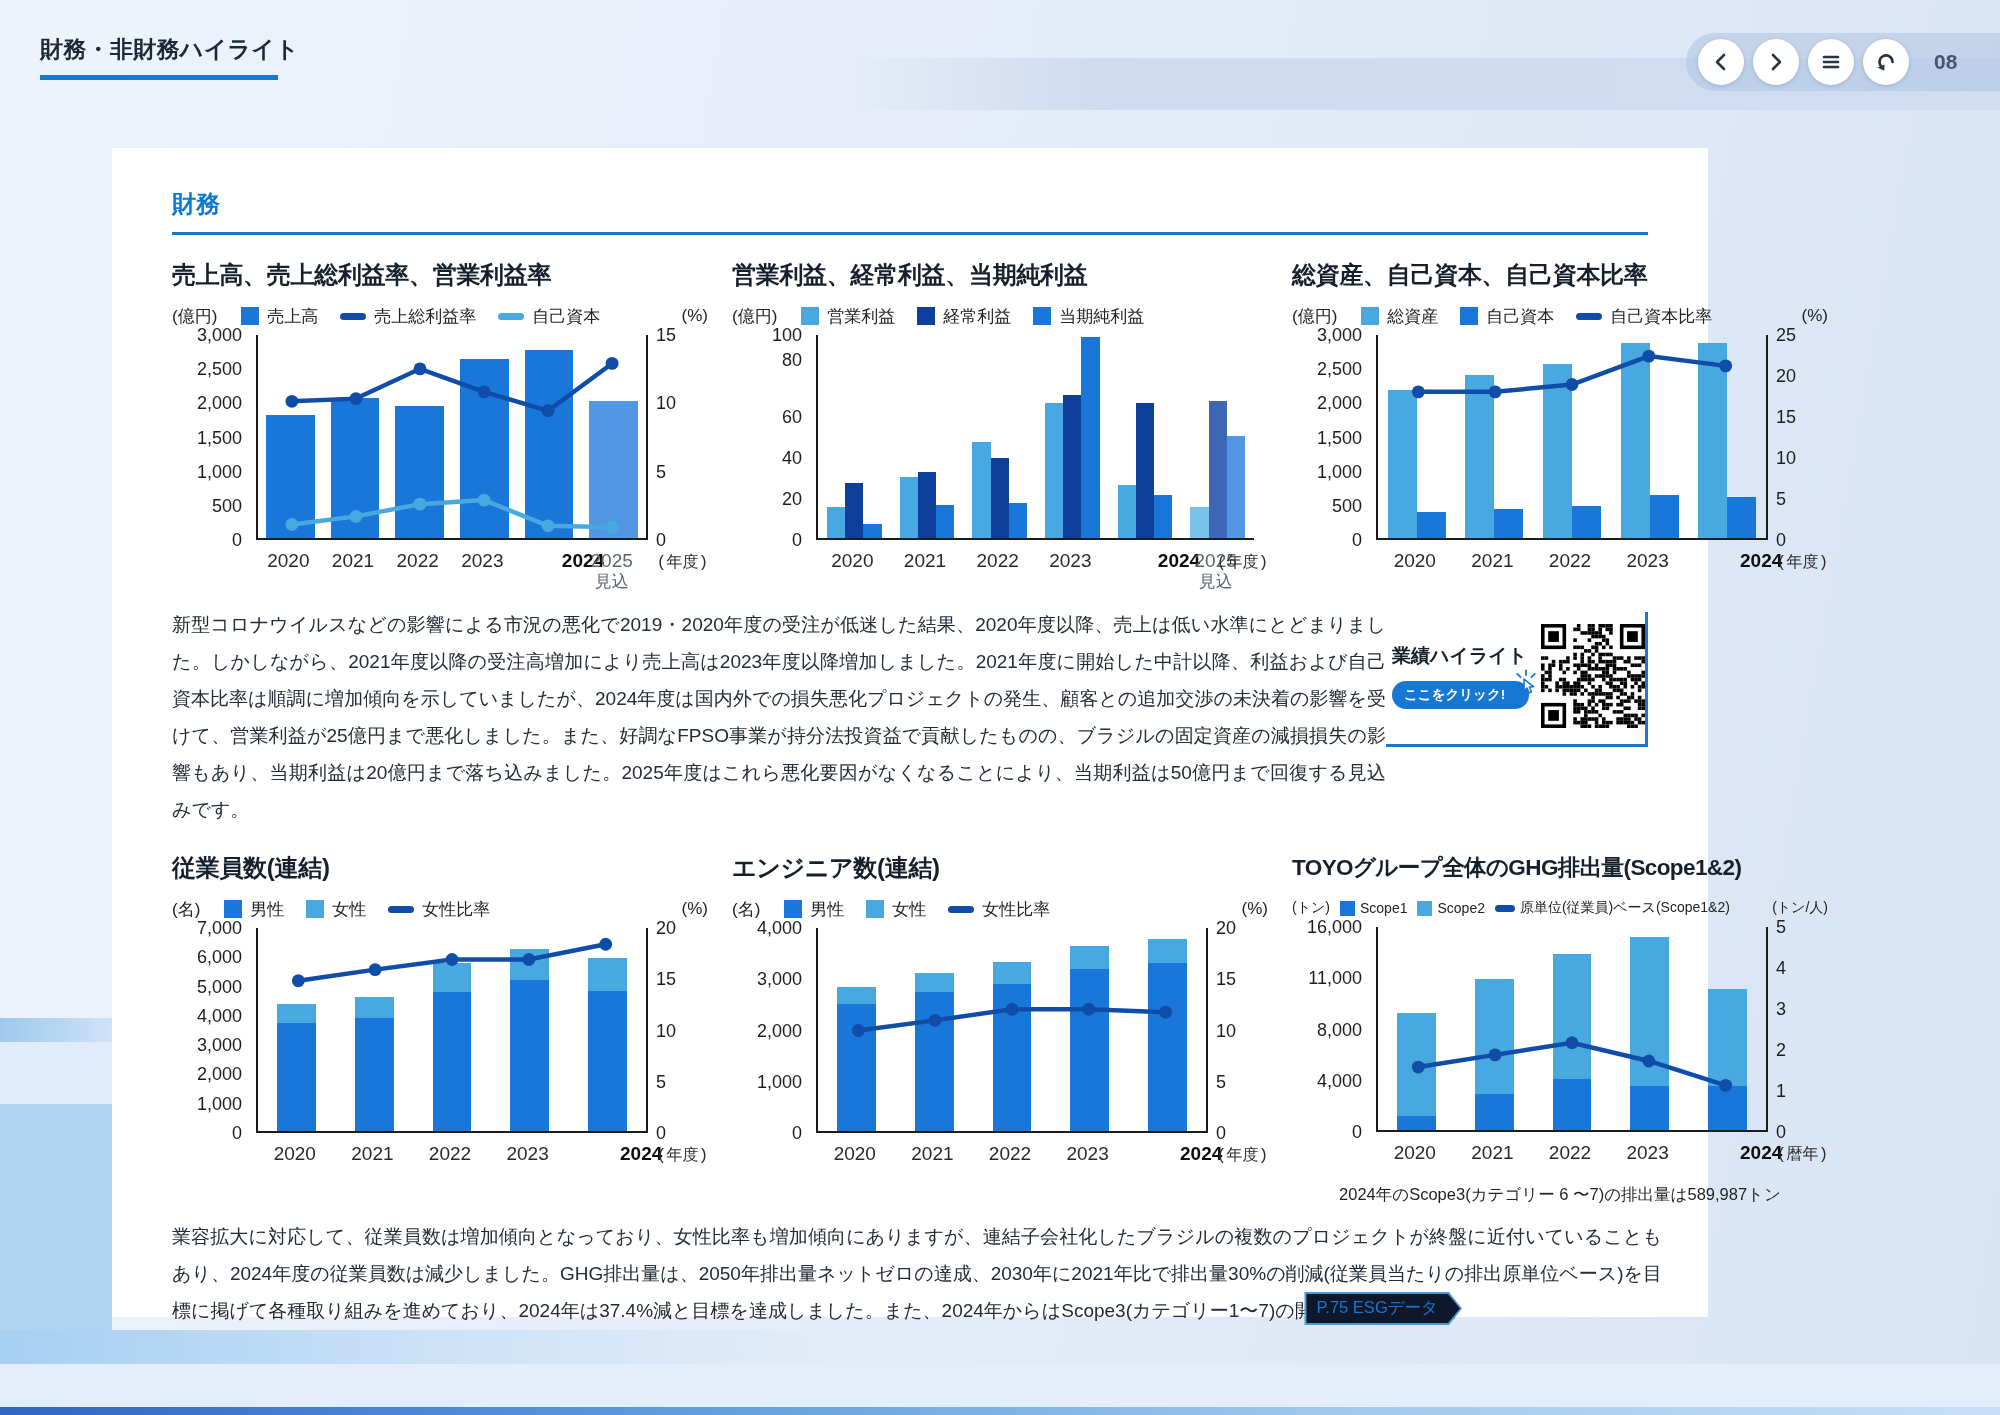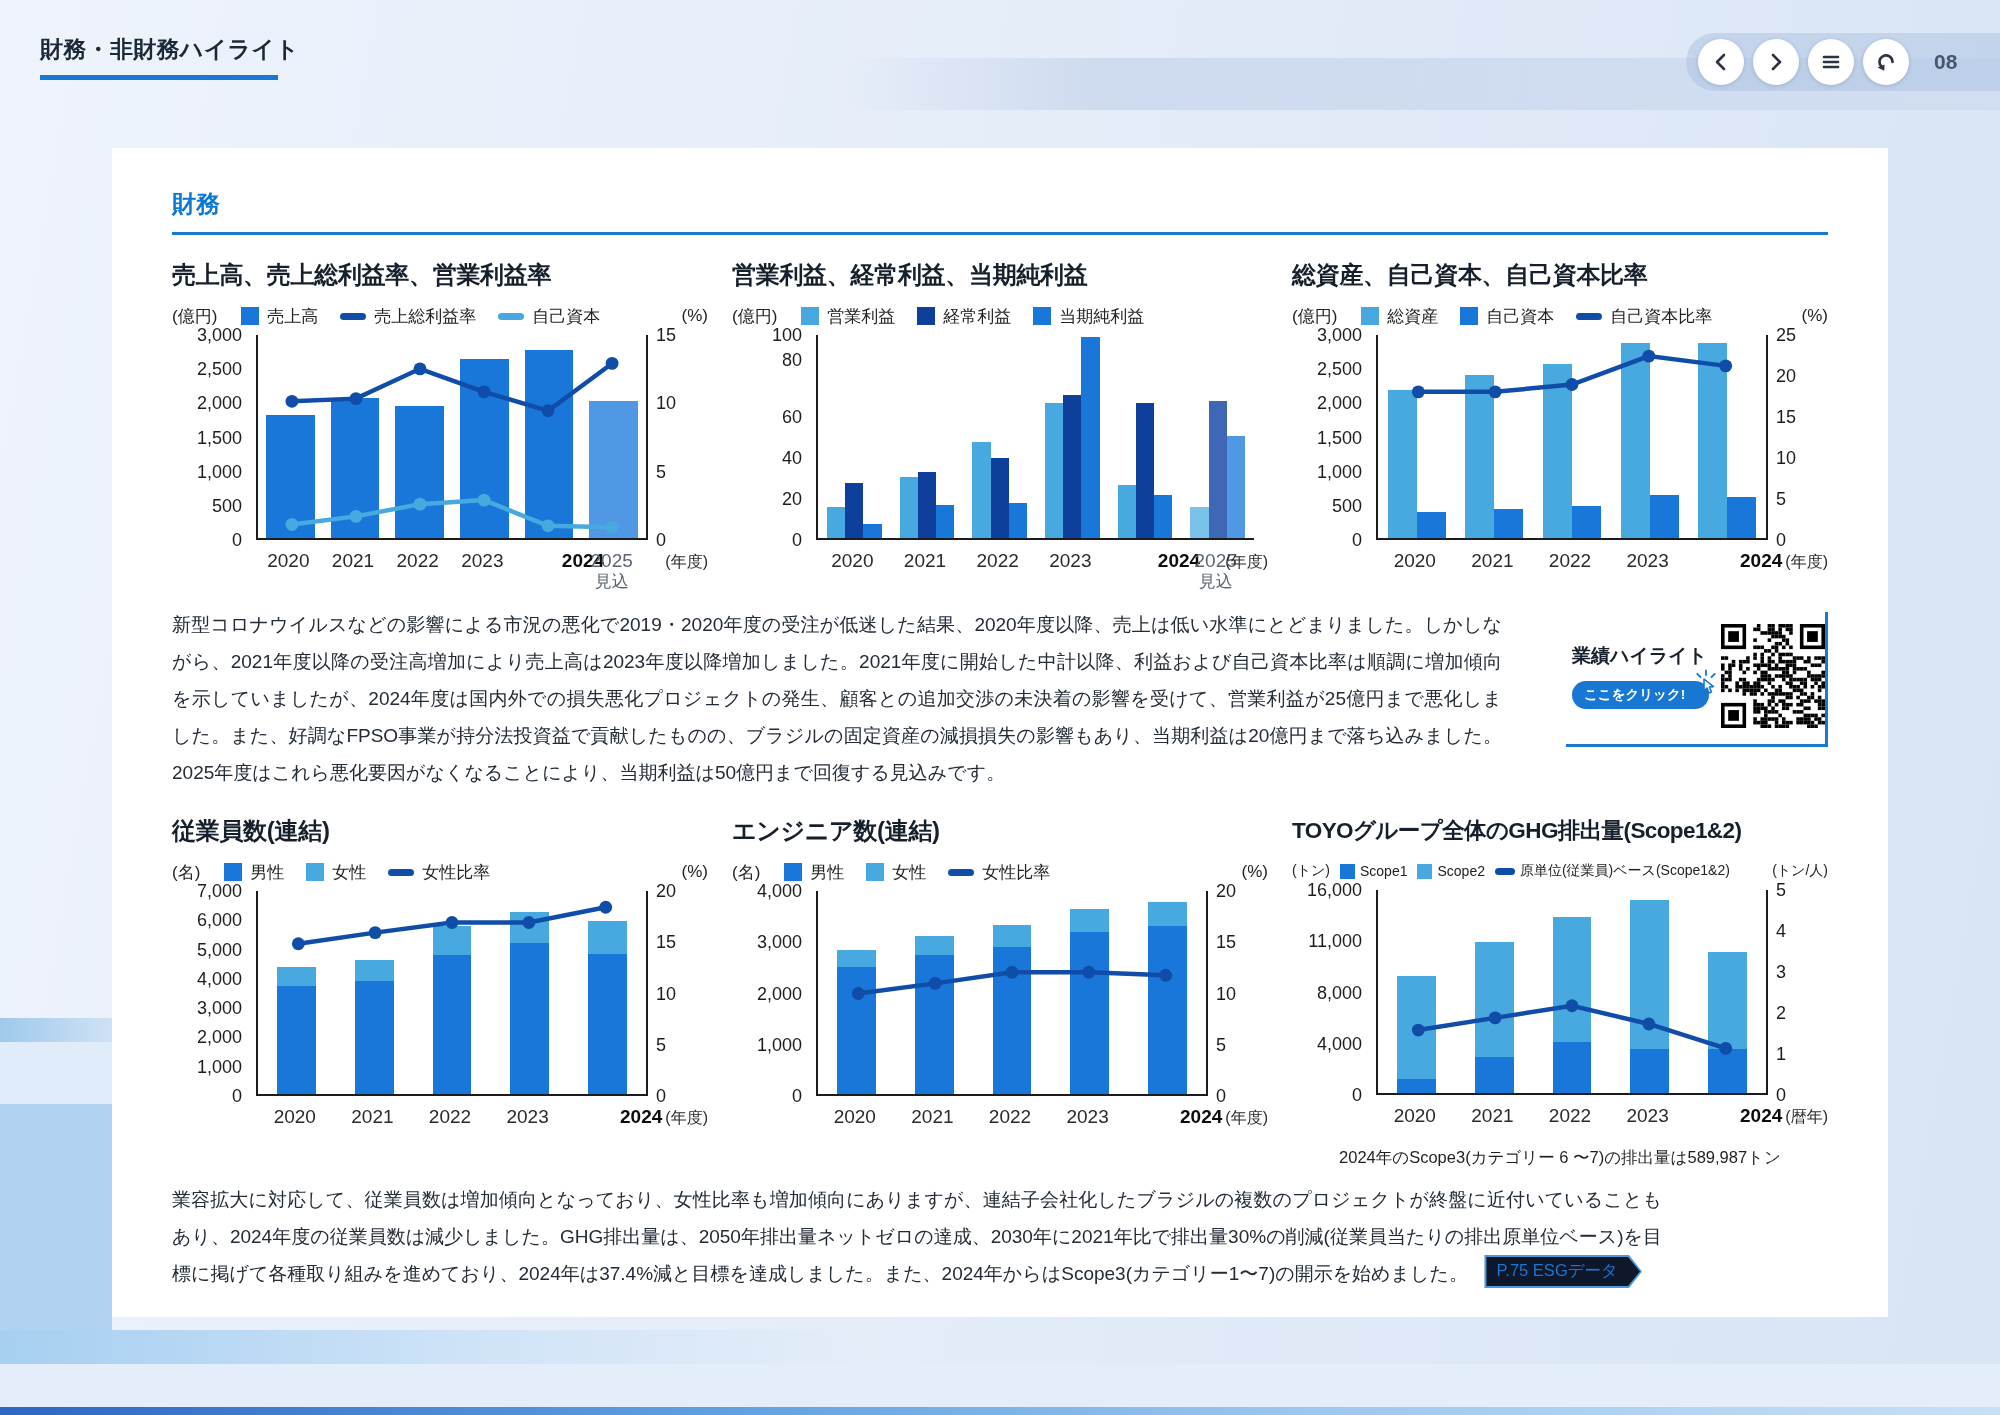--- a/index.html
+++ b/index.html
@@ -24,21 +24,21 @@
   .page-header h1{margin:0 0 10px 0;font-size:23px;font-weight:700;color:#1b2838;letter-spacing:.3px;}
   .header-underline{width:238px;height:5px;background:#1878d2;}
   
   .nav{position:absolute;top:33px;right:-30px;z-index:3;height:58px;width:344px;
     background:rgba(175,197,226,.55);border-radius:29px 0 0 29px;display:flex;align-items:center;padding-left:12px;box-sizing:border-box;}
   .nav-btn{width:46px;height:46px;border-radius:50%;background:#fff;border:none;margin-right:9px;
     display:flex;align-items:center;justify-content:center;box-shadow:0 1px 4px rgba(30,50,90,.2);cursor:pointer;padding:0;}
   .nav-btn svg{display:block;}
   .page-num{font-size:21px;font-weight:700;color:#45566e;margin-left:16px;}
   
-  .card{position:absolute;left:112px;top:148px;width:1776px;height:1169px;background:#fff;z-index:2;}
+  .card{position:absolute;left:112px;top:148px;width:1596px;height:1169px;background:#fff;z-index:2;}
   .card-inner{padding:40px 60px 0;}
   .sec-head{font-size:24px;font-weight:700;color:#0a79d6;padding-bottom:12px;border-bottom:3px solid #1878d2;}
   .sec-head.second{margin-top:30px;}
   
   .charts-row{display:flex;gap:24px;margin-top:24px;}
   .chart{width:536px;flex:0 0 536px;}
   .chart-title{margin:0 0 10px;font-size:24px;font-weight:700;color:#16202c;letter-spacing:-.3px;white-space:nowrap;}
   .chart[data-chart-index="5"] .chart-title{font-size:22.5px;letter-spacing:-.6px;}
   .chart-canvas{position:relative;}
   .legend-row{position:relative;height:30px;display:flex;align-items:center;font-size:17px;color:#222;}
@@ -57,21 +57,21 @@
   .plot.rt{border-right:2px solid #1c1c1c;}
   .ytick{position:absolute;font-size:18px;color:#1d1d1d;line-height:20px;}
   .ytick.l{left:0;text-align:right;}
   .bar{position:absolute;bottom:0;}
   svg.lines{position:absolute;left:0;top:0;width:100%;height:100%;overflow:visible;}
   .xrow{position:relative;height:52px;}
   .xlab{position:absolute;top:10px;transform:translateX(-50%);font-size:19px;color:#2a2a2a;text-align:center;line-height:21px;white-space:nowrap;}
   .xlab.bold{font-weight:700;color:#0d0d0d;margin-left:36px;}
   .xlab.muted{color:#5c6673;}
   .xlab .sub{display:block;font-size:17px;}
-  .xunit{position:absolute;right:0;top:12px;font-size:16px;color:#2a2a2a;}
+  .xunit{position:absolute;right:0;top:12px;font-size:16px;color:#2a2a2a;font-family:Liberation Mono, monospace;}
   .chart-foot{font-size:16.5px;color:#1f1f1f;text-align:center;margin-top:0;}
   
   .para-row{display:flex;margin-top:14px;}
   .para{width:1330px;font-size:19px;line-height:37px;color:#222b36;text-align:justify;}
   .para2-row{position:relative;margin-top:12px;}
   .para2{width:1490px;font-size:19px;line-height:37px;color:#222b36;text-align:justify;}
   
   .qr-box{margin-left:auto;width:262px;box-sizing:border-box;display:flex;align-items:center;gap:12px;
     padding:12px 12px 16px 6px;border-right:3px solid #1878d2;border-bottom:3px solid #1878d2;align-self:flex-start;margin-top:6px;}
   .qr-left{display:flex;flex-direction:column;gap:12px;align-items:flex-start;}

